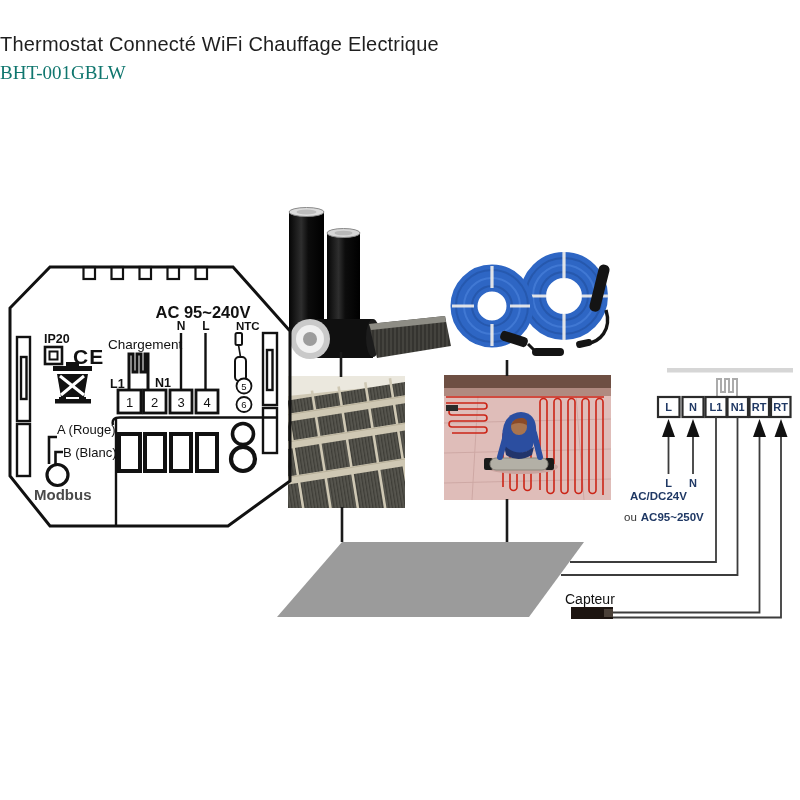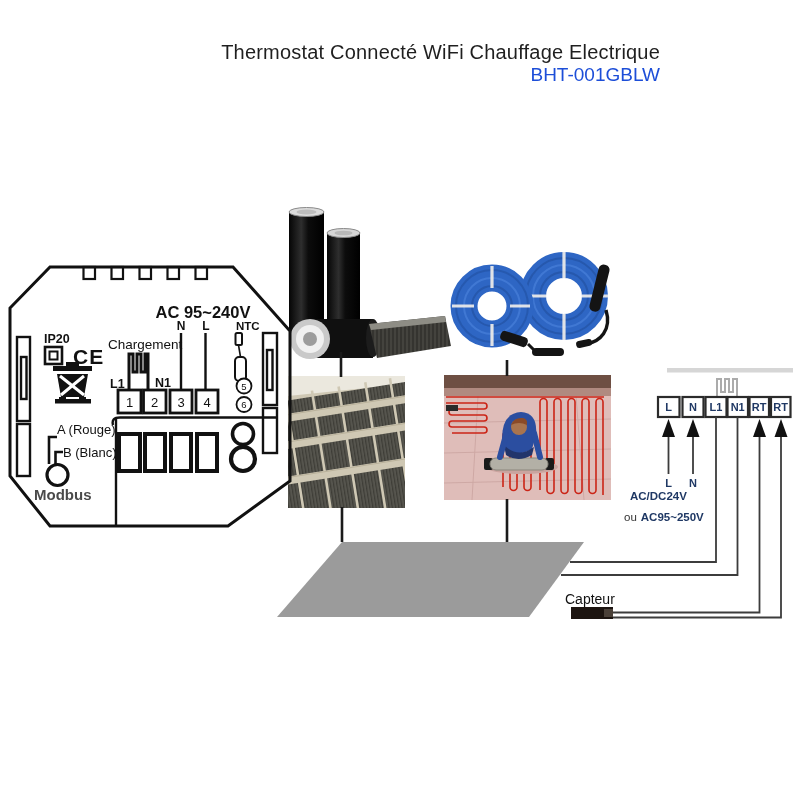--- a/index.html
+++ b/index.html
@@ -1,20 +1,20 @@
 <!DOCTYPE html>
 <html><head>
 <meta charset="utf-8">
 <style>
   html,body{margin:0;padding:0;background:#ffffff;}
   .canvas{position:relative;width:800px;height:800px;background:#fff;overflow:hidden;
           font-family:"Liberation Sans", sans-serif;color:#222;}
-  .title{position:absolute;left:0;top:41px;width:660px;text-align:right;}
+  .title{position:absolute;left:0;top:33px;width:660px;text-align:left;}
   .title .l1{font-size:20px;font-weight:400;letter-spacing:.2px;color:#1f1f1f;}
-  .title .l2{font-size:19px;color:#1d4ed8;}
+  .title .l2{font-size:19px;margin-top:6px;color:#0f766e;font-family:Liberation Serif, serif;}
   .photo{position:absolute;overflow:hidden;}
   svg{display:block;}
   .overlay{position:absolute;left:0;top:0;}
   text{font-family:"Liberation Sans", sans-serif;}
 </style>
 </head>
 <body>
 
 <div class="canvas">
 

